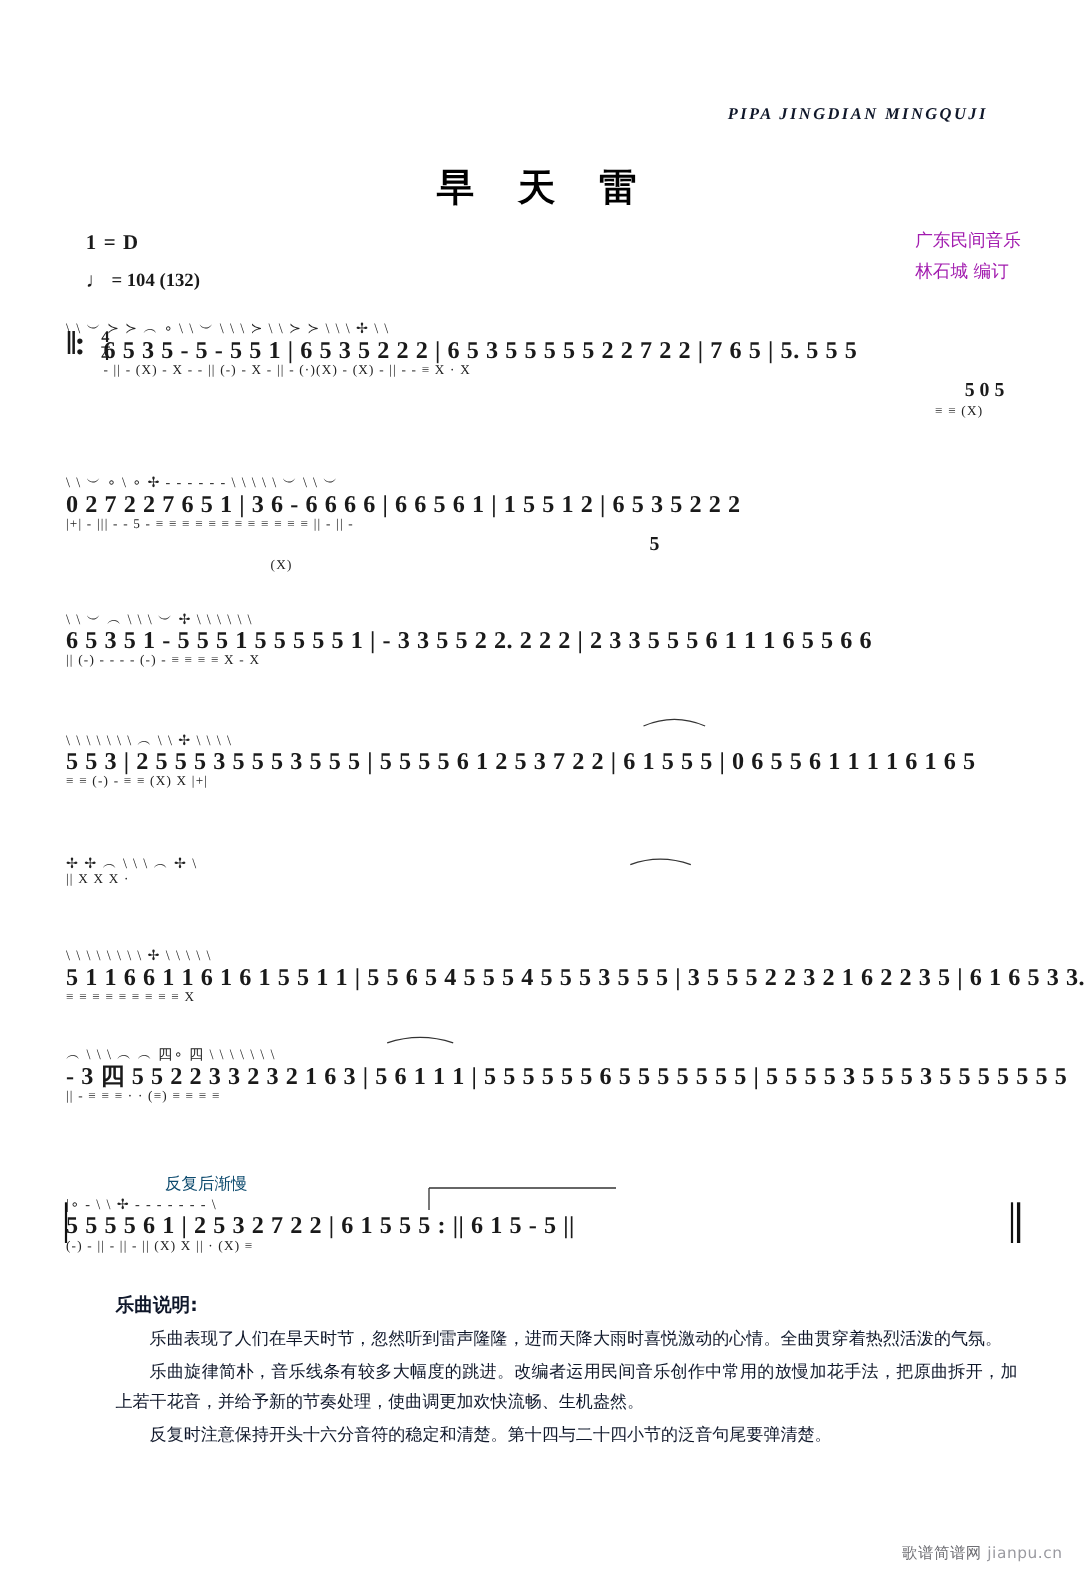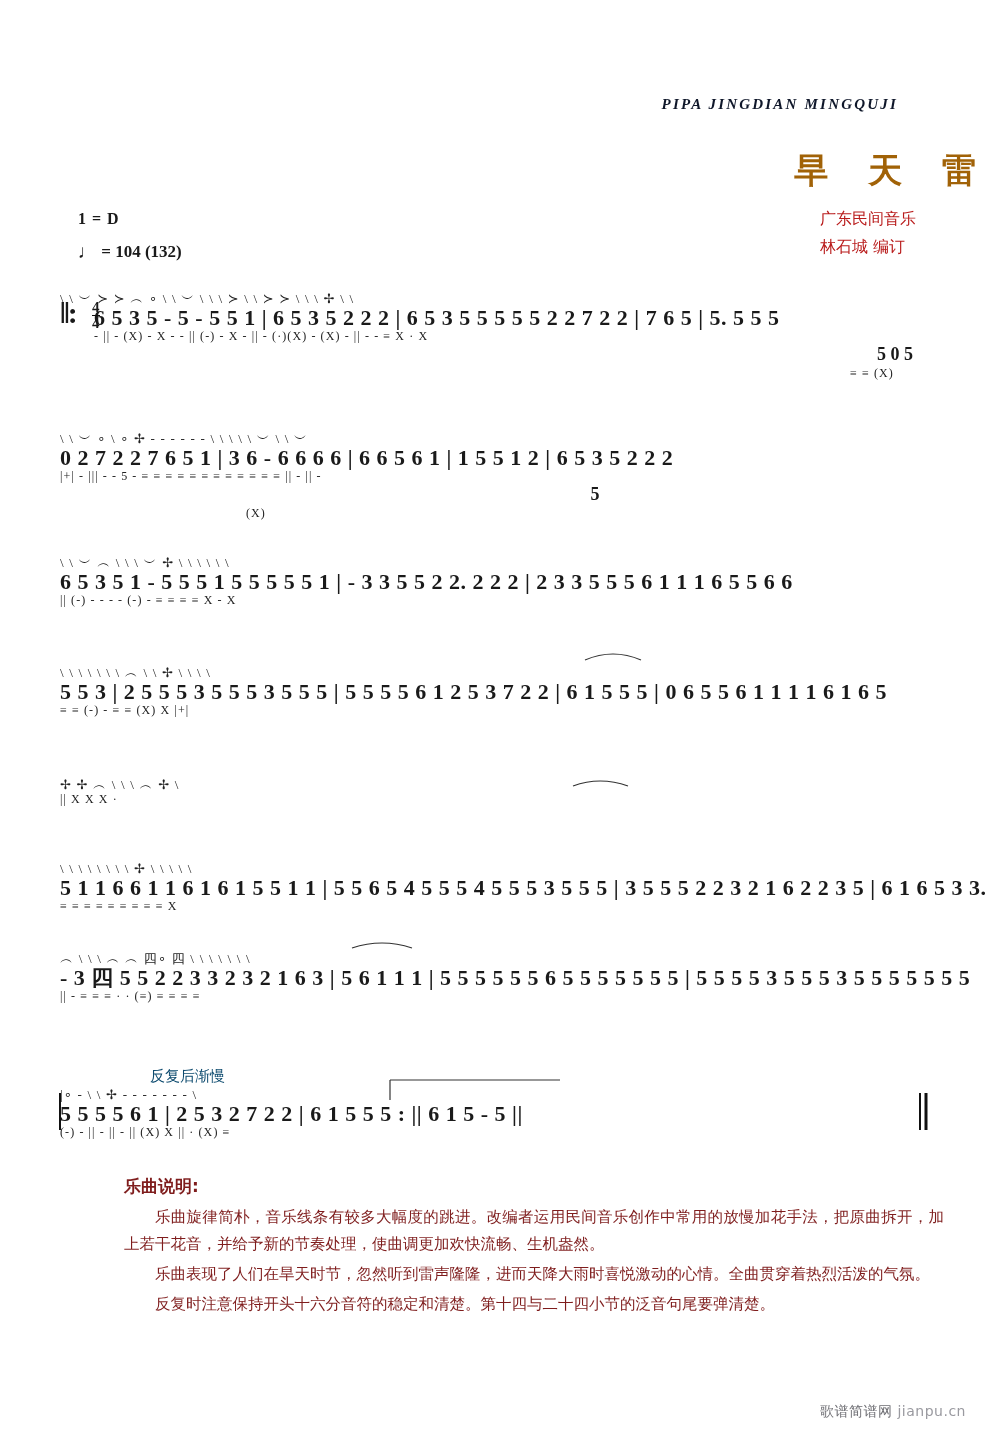--- a/index.html
+++ b/index.html
@@ -27,60 +27,60 @@
     font-size: 15px;
     letter-spacing: 2.2px;
     color: #0f172a;
   }
   
   .title {
     position: absolute;
     top: 148px;
     left: 0;
     width: 990px;
-    text-align: right;
+    text-align: center;
     font-family: "DejaVu Sans", sans-serif;
     font-size: 34px;
     font-weight: bold;
     letter-spacing: 14px;
-    color: #a16207;
+    color: #000000;
   }
   
   .keyblock {
     position: absolute;
     left: 78px;
     top: 210px;
     font-family: "Liberation Serif", serif;
   }
   .keyblock .key {
-    font-size: 16px;
+    font-size: 19px;
     font-weight: bold;
     letter-spacing: 1px;
   }
   .keyblock .tempo {
     font-size: 17px;
     font-weight: bold;
     margin-top: 12px;
     white-space: nowrap;
   }
   .keyblock .tempo .notehead {
     display: inline-block;
     font-size: 19px;
     transform: translateY(1px);
   }
   
   .credits {
     position: absolute;
-    right: 74px;
+    right: 62px;
     top: 205px;
     text-align: left;
     font-family: "DejaVu Sans", sans-serif;
     font-size: 16px;
     line-height: 28px;
-    color: #b91c1c;
+    color: #a21caf;
   }
   
   .system {
     position: absolute;
     left: 60px;
     width: 880px;
     font-family: "Liberation Serif", serif;
   }
   .staffline {
     display: block;
@@ -140,22 +140,21 @@
     font-size: 15px;
     color: #0c4a6e;
   }
   
   .notes {
     position: absolute;
     left: 105px;
     top: 1175px;
     width: 820px;
     font-family: "DejaVu Sans", sans-serif;
-    color: #7f1d1d;
-    margin-left: 19px;
+    color: #0f172a;
   }
   .notes-title {
     font-size: 17px;
     font-weight: bold;
     margin-bottom: 6px;
   }
   .notes p {
     margin: 0 0 3px 0;
     font-size: 15.5px;
     line-height: 27px;
@@ -268,22 +267,22 @@
     <path d="M352 948 Q382 938 412 948" stroke="#333" stroke-width="1.2" fill="none"></path>
     <path d="M390 1080 L390 1100" stroke="#333" stroke-width="1.2" fill="none"></path>
     <path d="M390 1080 L560 1080" stroke="#333" stroke-width="1.2" fill="none"></path>
     <line x1="60" y1="1093" x2="60" y2="1130" stroke="#111" stroke-width="2"></line>
     <line x1="920" y1="1093" x2="920" y2="1130" stroke="#111" stroke-width="2"></line>
     <line x1="926" y1="1093" x2="926" y2="1130" stroke="#111" stroke-width="3"></line>
   </svg>
 
   <div class="notes">
     <div class="notes-title">乐曲说明:</div>
+    <p>乐曲表现了人们在旱天时节，忽然听到雷声隆隆，进而天降大雨时喜悦激动的心情。全曲贯穿着热烈活泼的气氛。</p>
     <p>乐曲旋律简朴，音乐线条有较多大幅度的跳进。改编者运用民间音乐创作中常用的放慢加花手法，把原曲拆开，加上若干花音，并给予新的节奏处理，使曲调更加欢快流畅、生机盎然。</p>
-    <p>乐曲表现了人们在旱天时节，忽然听到雷声隆隆，进而天降大雨时喜悦激动的心情。全曲贯穿着热烈活泼的气氛。</p>
     <p>反复时注意保持开头十六分音符的稳定和清楚。第十四与二十四小节的泛音句尾要弹清楚。</p>
   </div>
 
   <div class="watermark">
     <span class="cn">歌谱简谱网</span>
     <span class="en">jianpu.cn</span>
   </div>
 
 </div>
 

